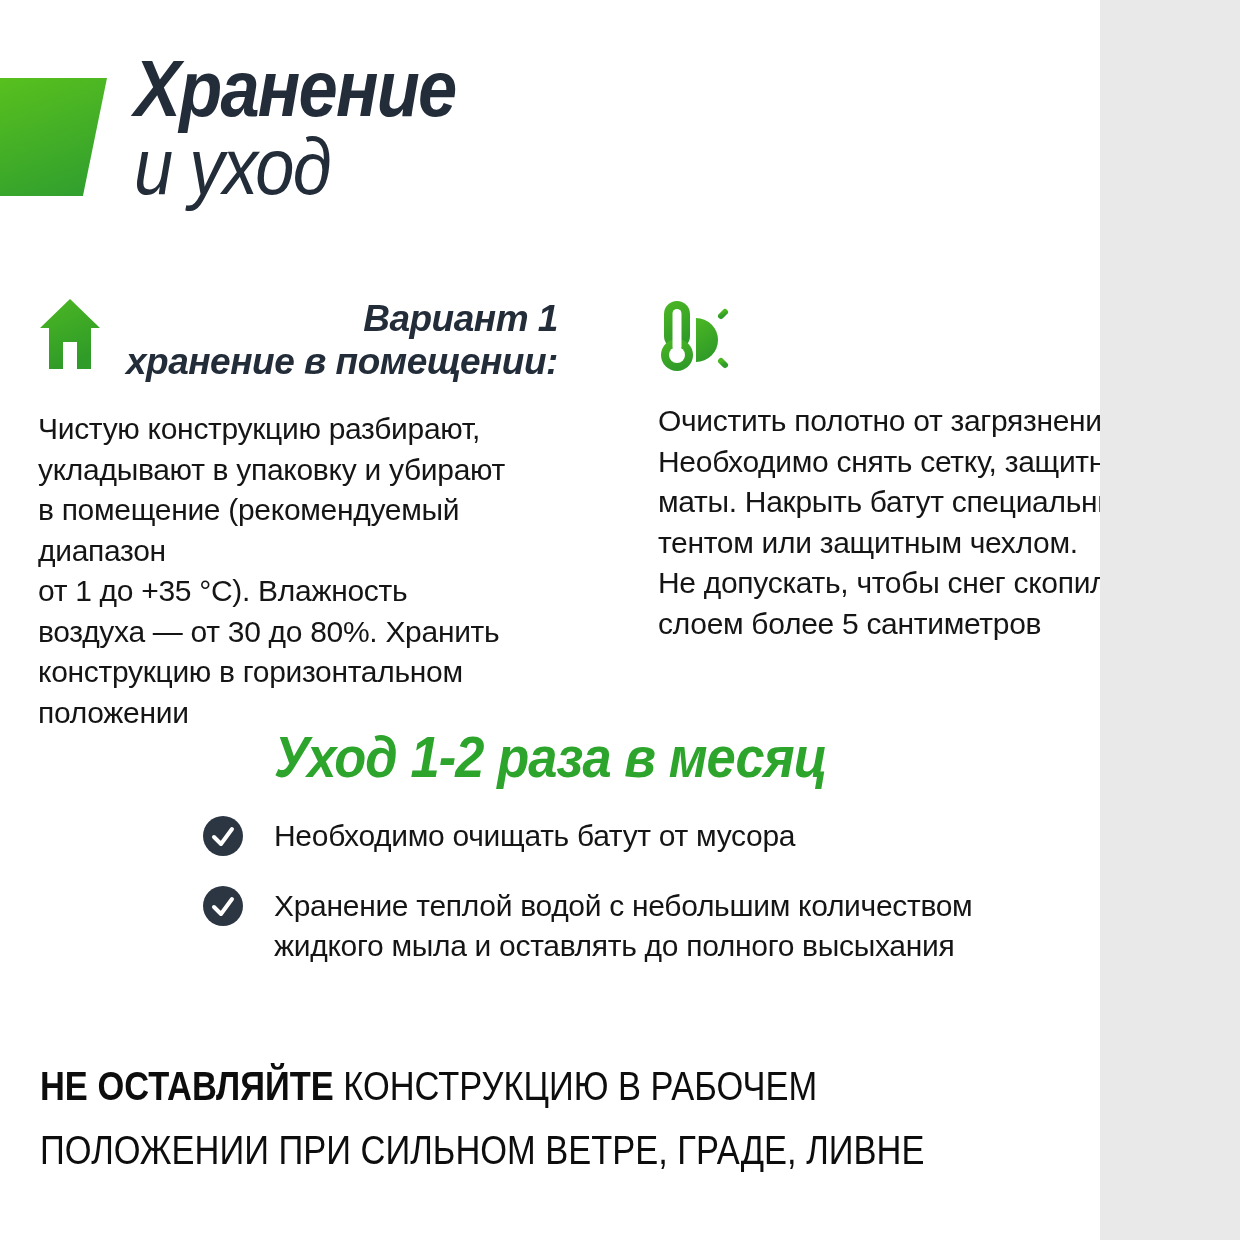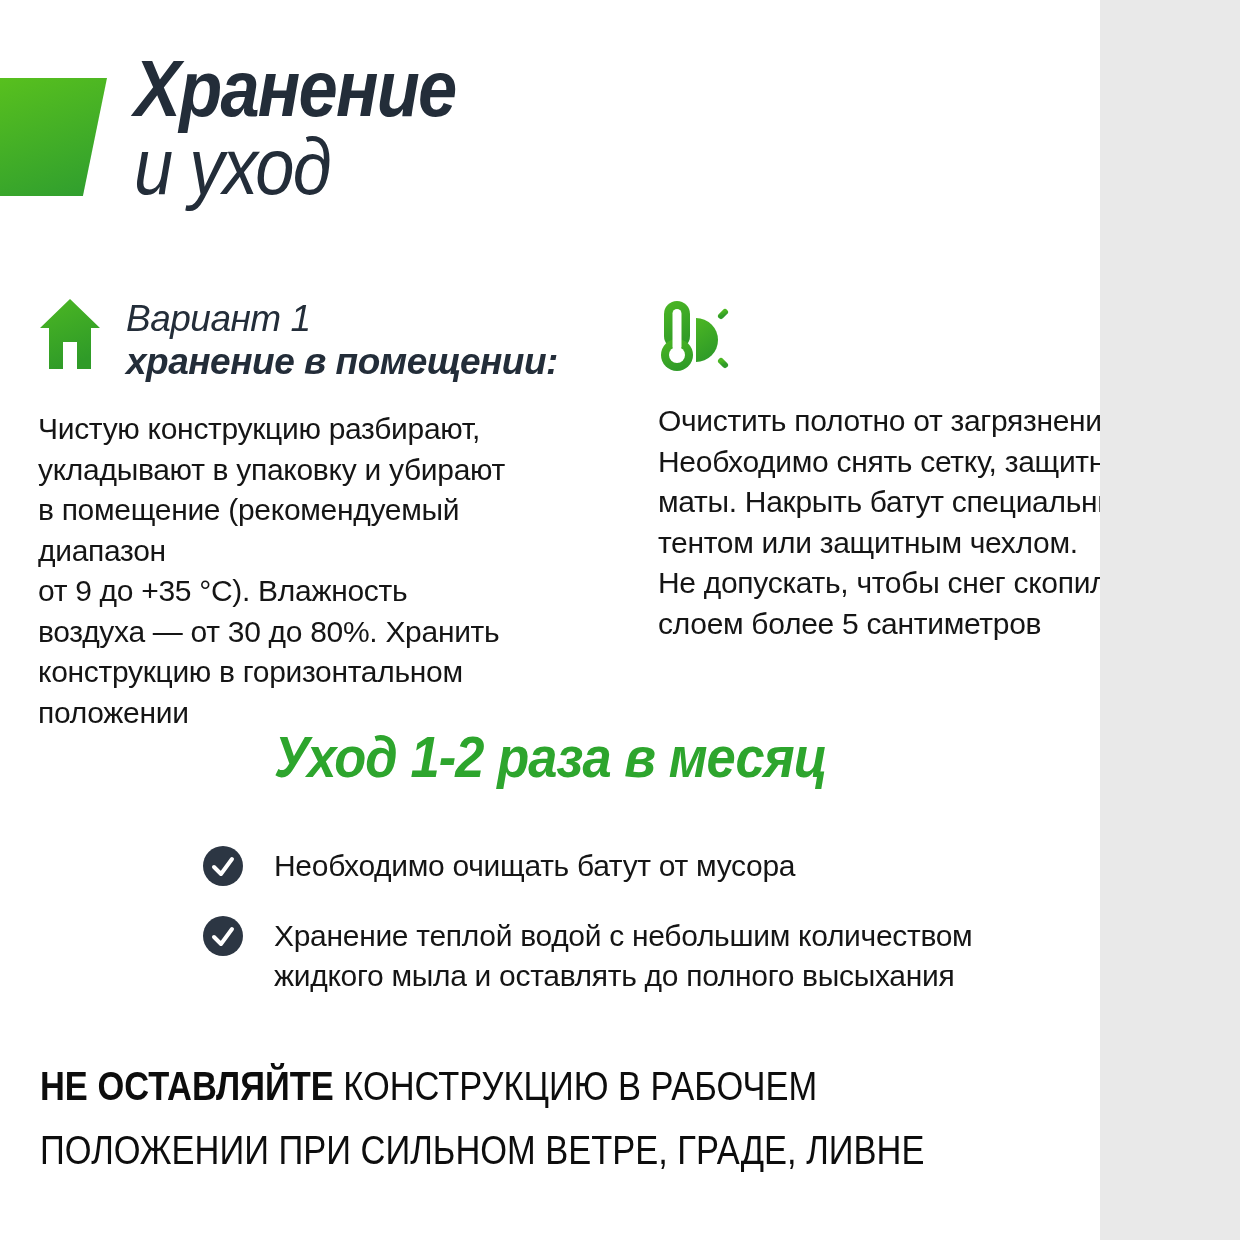--- a/index.html
+++ b/index.html
@@ -40,39 +40,39 @@
 
   
   .columns{
     position:absolute;top:297px;left:38px;width:1164px;
     display:grid;grid-template-columns:1fr 1fr;column-gap:76px;
   }
   .vhead{display:flex;align-items:flex-start;gap:24px;}
   .vicon{flex:0 0 auto;display:block;}
   .vicon svg{display:block;}
   .vtitles{font-style:italic;color:var(--dark);font-size:37px;line-height:43px;letter-spacing:-0.5px;}
-  .vtitle{font-weight:400;}
+  .vtitle{font-weight:700;text-align:right;}
   .vsub{font-weight:700;}
   .vbody{
     margin:26px 0 0 0;
     font-size:30px;line-height:40.5px;letter-spacing:-0.3px;
     white-space:pre-line;color:var(--body-text);
   }
 
   
   .care-heading{
     position:absolute;top:728px;left:0;width:100%;margin:0;
     text-align:center;font-style:italic;font-weight:700;
     font-size:57px;line-height:58px;color:var(--accent-green);letter-spacing:-1px;
   }
   .care-heading > span{display:inline-block;transform:scaleX(0.92);transform-origin:50% 50%;}
 
   
   .checklist{position:absolute;top:816px;left:203px;width:830px;}
-  .check-item{display:flex;align-items:flex-start;gap:31px;margin-bottom:30px;margin-top:30px;}
+  .check-item{display:flex;align-items:flex-start;gap:31px;margin-bottom:30px;}
   .check-icon{flex:0 0 auto;width:40px;height:40px;display:block;}
   .check-icon svg{display:block;}
   .check-text{margin:0;font-size:30px;line-height:40px;letter-spacing:-0.3px;white-space:pre-line;color:var(--body-text);}
 
   
   .warning{
     position:absolute;left:40px;top:1054px;
     font-size:41px;line-height:64px;
     color:var(--warning-text);text-transform:uppercase;
   }
@@ -107,21 +107,21 @@
           </svg>
         </span>
         <div class="vtitles">
           <div class="vtitle">Вариант 1</div>
           <div class="vsub">хранение в помещении:</div>
         </div>
       </div>
       <p class="vbody">Чистую конструкцию разбирают,
 укладывают в упаковку и убирают
 в помещение (рекомендуемый диапазон
-от 9 до +35 °С). Влажность
+от 1 до +35 °С). Влажность
 воздуха — от 30 до 80%. Хранить
 конструкцию в горизонтальном
 положении</p>
     </section>
 
     <section class="variant">
       <div class="vhead">
         <span class="vicon">
           <svg width="80" height="78" viewBox="0 0 80 78" aria-hidden="true">
             <defs>

